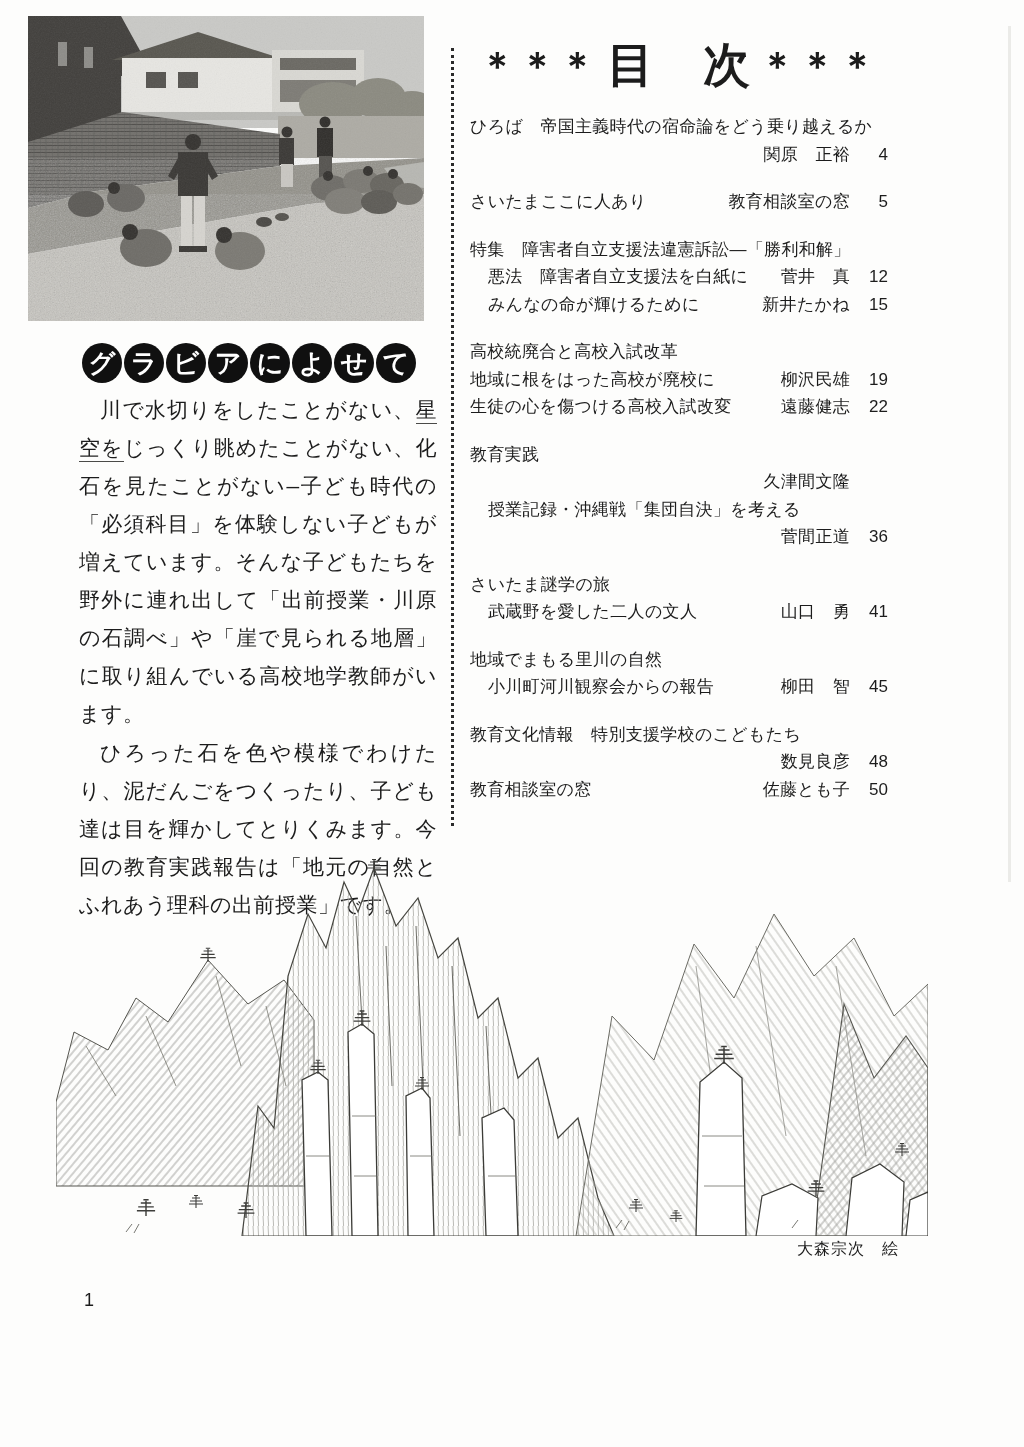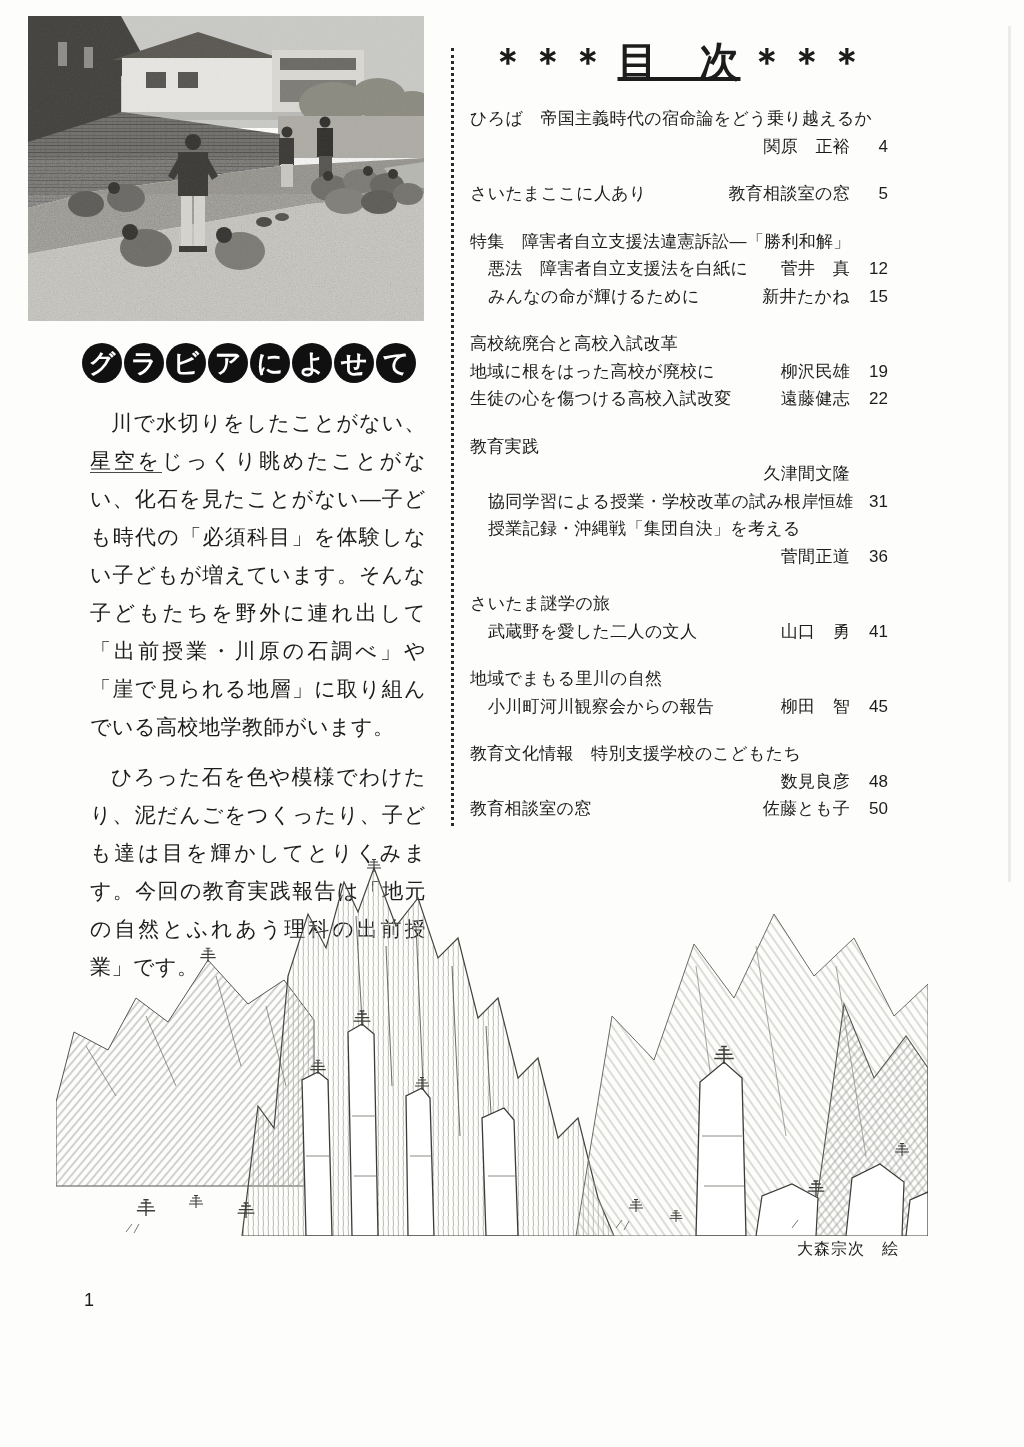--- a/index.html
+++ b/index.html
@@ -13,37 +13,37 @@
   .photo{position:absolute; left:28px; top:16px; width:396px; height:305px;}
   .photo svg{display:block;}
   
   .dotted-rule{position:absolute; left:451px; top:48px; height:778px; width:0;
     border-left:3px dotted #2a2a2a;}
   
   .toc-col{position:absolute; left:470px; top:34px; width:418px;}
   .toc-title{display:flex; justify-content:center; align-items:center; gap:8px;
     font-weight:900; margin-bottom:16px; white-space:pre;}
   .toc-title .stars{font-size:37px; letter-spacing:3px;}
-  .toc-title .main{font-size:40px; letter-spacing:1px;text-decoration:underline;}
+  .toc-title .main{font-size:47px; letter-spacing:1px;}
   .toc-sections{margin-top:6px;}
   .toc-section + .toc-section{margin-top:20px;}
   .toc-row{display:flex; align-items:baseline; font-size:17px; line-height:27.5px;
     white-space:pre;justify-content:center;}
   .toc-row.indent{padding-left:18px;}
   .toc-entry-title{flex:0 1 auto; letter-spacing:0.3px;}
   .toc-entry-author{margin-left:auto; letter-spacing:0.3px;font-family:Liberation Serif, serif;}
   .toc-entry-page{width:38px; text-align:right;}
   
   .gravure-heading{position:absolute; left:82px; top:343px; display:flex; gap:2px;}
   .circle-char{width:40px; height:40px; border-radius:50%; background:#101010;
     color:#ffffff; font-weight:bold; font-size:26px; line-height:40px;
     text-align:center; display:inline-block;}
   .gravure-text{position:absolute; left:78px; top:392px; width:360px;
     font-size:21px; line-height:38px; letter-spacing:0.5px; text-align:justify;}
-  .gravure-para{margin:12px; text-indent:1em;}
+  .gravure-para{margin:1px; text-indent:1em;font-family:Liberation Mono, monospace;}
   .gravure-para span.u{border-bottom:1.5px solid #4a4a48;}
   
   .drawing{position:absolute; left:56px; top:856px; width:872px; height:380px;}
   .drawing-credit{position:absolute; left:797px; top:1239px; font-size:16px;
     letter-spacing:1px; white-space:pre;}
   
   .page-number{position:absolute; left:84px; top:1290px; font-size:18px;}
 </style>
 </head>
 <body>
@@ -168,21 +168,20 @@
           <div class="toc-row indent"><span class="toc-entry-title">みんなの命が輝けるために</span><span class="toc-entry-author">新井たかね</span><span class="toc-entry-page">15</span></div>
         </div>
         <div class="toc-section">
           <div class="toc-row"><span class="toc-entry-title">高校統廃合と高校入試改革</span><span class="toc-entry-author"></span><span class="toc-entry-page"></span></div>
           <div class="toc-row"><span class="toc-entry-title">地域に根をはった高校が廃校に</span><span class="toc-entry-author">柳沢民雄</span><span class="toc-entry-page">19</span></div>
           <div class="toc-row"><span class="toc-entry-title">生徒の心を傷つける高校入試改変</span><span class="toc-entry-author">遠藤健志</span><span class="toc-entry-page">22</span></div>
         </div>
         <div class="toc-section">
           <div class="toc-row"><span class="toc-entry-title">教育実践</span><span class="toc-entry-author"></span><span class="toc-entry-page"></span></div>
           <div class="toc-row indent"><span class="toc-entry-title"></span><span class="toc-entry-author">久津間文隆</span><span class="toc-entry-page"></span></div>
-          <div class="toc-row indent"><span class="toc-entry-title">協同学習による授業・学校改革の試み</span><span class="toc-entry-author">根岸恒雄</span><span class="toc-entry-page">31</span></div>
           <div class="toc-row indent"><span class="toc-entry-title">授業記録・沖縄戦「集団自決」を考える</span><span class="toc-entry-author"></span><span class="toc-entry-page"></span></div>
           <div class="toc-row"><span class="toc-entry-title"></span><span class="toc-entry-author">菅間正道</span><span class="toc-entry-page">36</span></div>
         </div>
         <div class="toc-section">
           <div class="toc-row"><span class="toc-entry-title">さいたま謎学の旅</span><span class="toc-entry-author"></span><span class="toc-entry-page"></span></div>
           <div class="toc-row indent"><span class="toc-entry-title">武蔵野を愛した二人の文人</span><span class="toc-entry-author">山口　勇</span><span class="toc-entry-page">41</span></div>
         </div>
         <div class="toc-section">
           <div class="toc-row"><span class="toc-entry-title">地域でまもる里川の自然</span><span class="toc-entry-author"></span><span class="toc-entry-page"></span></div>
           <div class="toc-row indent"><span class="toc-entry-title">小川町河川観察会からの報告</span><span class="toc-entry-author">柳田　智</span><span class="toc-entry-page">45</span></div>

